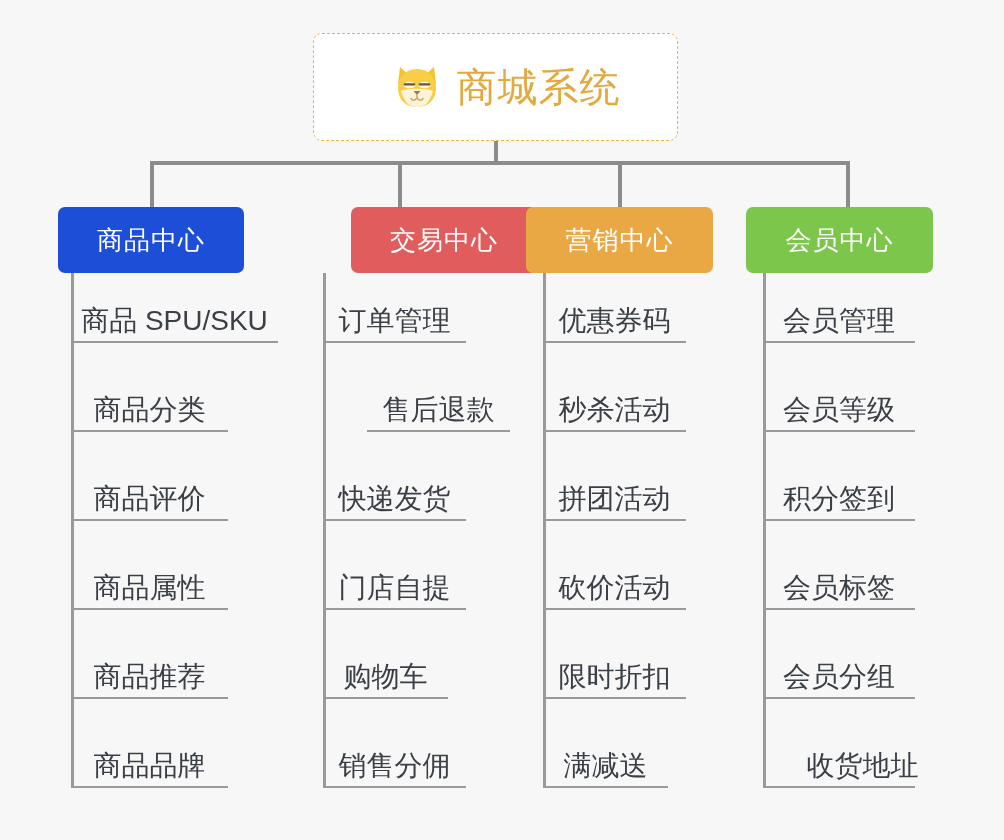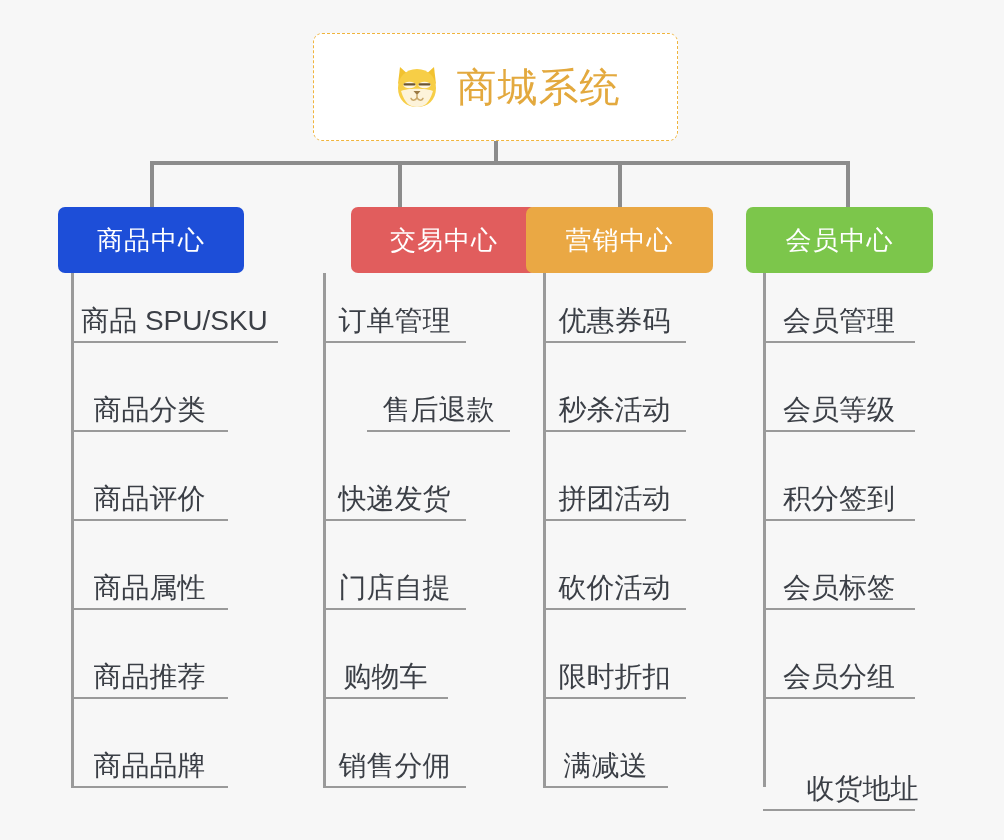--- a/index.html
+++ b/index.html
@@ -228,18 +228,18 @@
     </div>
     <div class="leaf" style="left:763px; top:270px; width:152px;">
       <span class="leaf-label">积分签到</span>
     </div>
     <div class="leaf" style="left:763px; top:359px; width:152px;justify-content:center;">
       <span class="leaf-label">会员标签</span>
     </div>
     <div class="leaf" style="left:763px; top:448px; width:152px;">
       <span class="leaf-label">会员分组</span>
     </div>
-    <div class="leaf" style="left:763px; top:560px; width:152px;padding-left:47px;">
+    <div class="leaf" style="left:763px; top:537px; width:152px;padding-left:47px;">
       <span class="leaf-label">收货地址</span>
     </div>
   </div>
 
 </div>
 
 </body></html>

